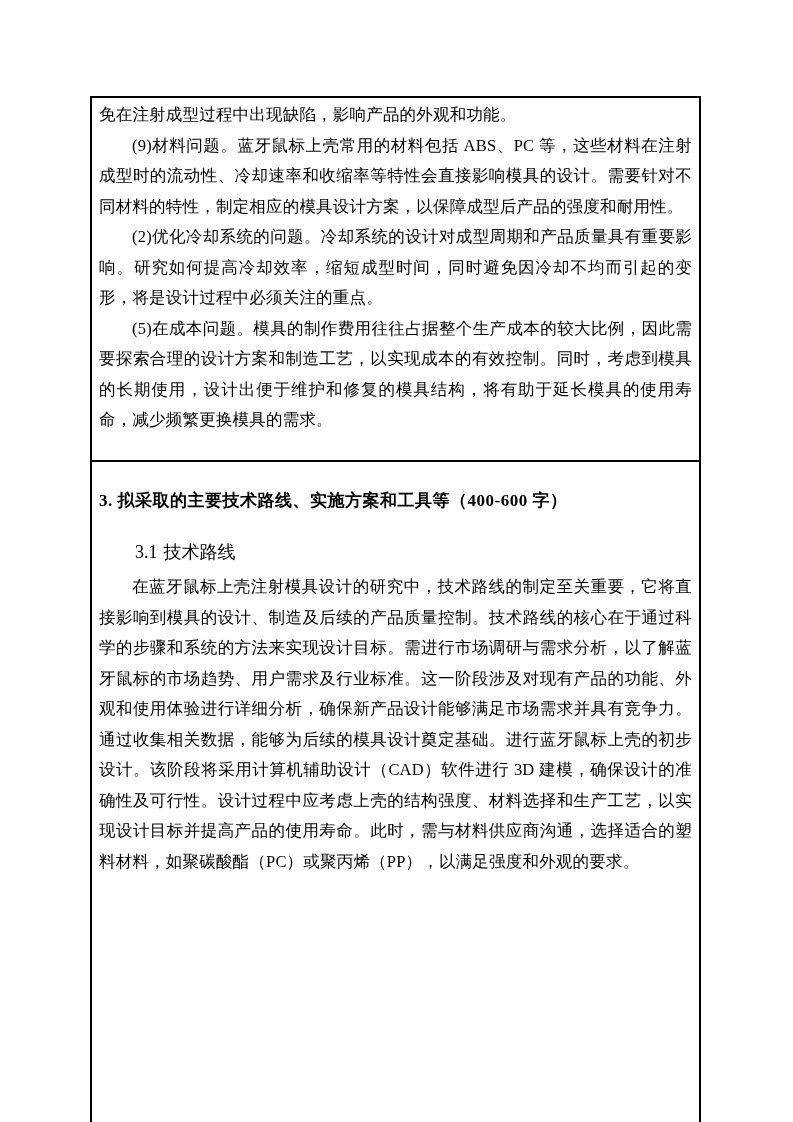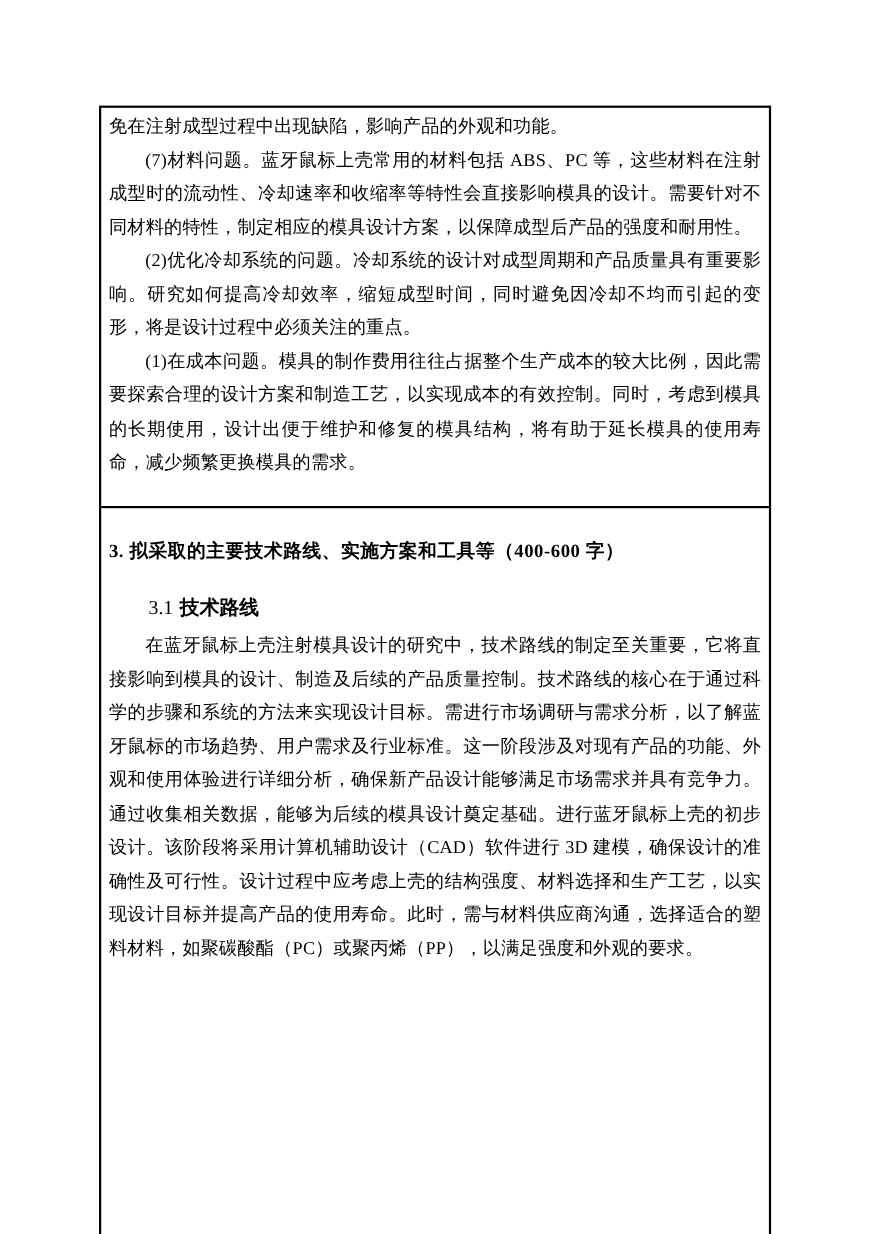--- a/index.html
+++ b/index.html
@@ -60,34 +60,34 @@
     margin: 20px 0 4px 2em;
     font-size: 18px;
     line-height: 32px;
     font-weight: normal;
   }
   .sub-heading .sub-num {
     font-weight: normal;
     text-align: right;
   }
   .sub-heading .sub-label {
-    font-weight: bold;
+    font-weight: normal;
     margin-left: 6px;
   }
 </style>
 </head>
 <body>
 
 <div class="doc-table">
 
   <div class="cell cell-top">
     <p class="body-par no-indent">免在注射成型过程中出现缺陷，影响产品的外观和功能。</p>
-    <p class="body-par">(7)材料问题。蓝牙鼠标上壳常用的材料包括 ABS、PC 等，这些材料在注射成型时的流动性、冷却速率和收缩率等特性会直接影响模具的设计。需要针对不同材料的特性，制定相应的模具设计方案，以保障成型后产品的强度和耐用性。</p>
+    <p class="body-par">(9)材料问题。蓝牙鼠标上壳常用的材料包括 ABS、PC 等，这些材料在注射成型时的流动性、冷却速率和收缩率等特性会直接影响模具的设计。需要针对不同材料的特性，制定相应的模具设计方案，以保障成型后产品的强度和耐用性。</p>
     <p class="body-par">(2)优化冷却系统的问题。冷却系统的设计对成型周期和产品质量具有重要影响。研究如何提高冷却效率，缩短成型时间，同时避免因冷却不均而引起的变形，将是设计过程中必须关注的重点。</p>
-    <p class="body-par">(1)在成本问题。模具的制作费用往往占据整个生产成本的较大比例，因此需要探索合理的设计方案和制造工艺，以实现成本的有效控制。同时，考虑到模具的长期使用，设计出便于维护和修复的模具结构，将有助于延长模具的使用寿命，减少频繁更换模具的需求。</p>
+    <p class="body-par">(5)在成本问题。模具的制作费用往往占据整个生产成本的较大比例，因此需要探索合理的设计方案和制造工艺，以实现成本的有效控制。同时，考虑到模具的长期使用，设计出便于维护和修复的模具结构，将有助于延长模具的使用寿命，减少频繁更换模具的需求。</p>
   </div>
 
   <div class="cell cell-bottom">
     <h3 class="sec-heading">3. 拟采取的主要技术路线、实施方案和工具等（400-600 字）</h3>
     <h4 class="sub-heading">
       <span class="sub-num">3.1</span><span class="sub-label">技术路线</span>
     </h4>
     <p class="body-par">在蓝牙鼠标上壳注射模具设计的研究中，技术路线的制定至关重要，它将直接影响到模具的设计、制造及后续的产品质量控制。技术路线的核心在于通过科学的步骤和系统的方法来实现设计目标。需进行市场调研与需求分析，以了解蓝牙鼠标的市场趋势、用户需求及行业标准。这一阶段涉及对现有产品的功能、外观和使用体验进行详细分析，确保新产品设计能够满足市场需求并具有竞争力。通过收集相关数据，能够为后续的模具设计奠定基础。进行蓝牙鼠标上壳的初步设计。该阶段将采用计算机辅助设计（CAD）软件进行 3D 建模，确保设计的准确性及可行性。设计过程中应考虑上壳的结构强度、材料选择和生产工艺，以实现设计目标并提高产品的使用寿命。此时，需与材料供应商沟通，选择适合的塑料材料，如聚碳酸酯（PC）或聚丙烯（PP），以满足强度和外观的要求。</p>
   </div>
 

